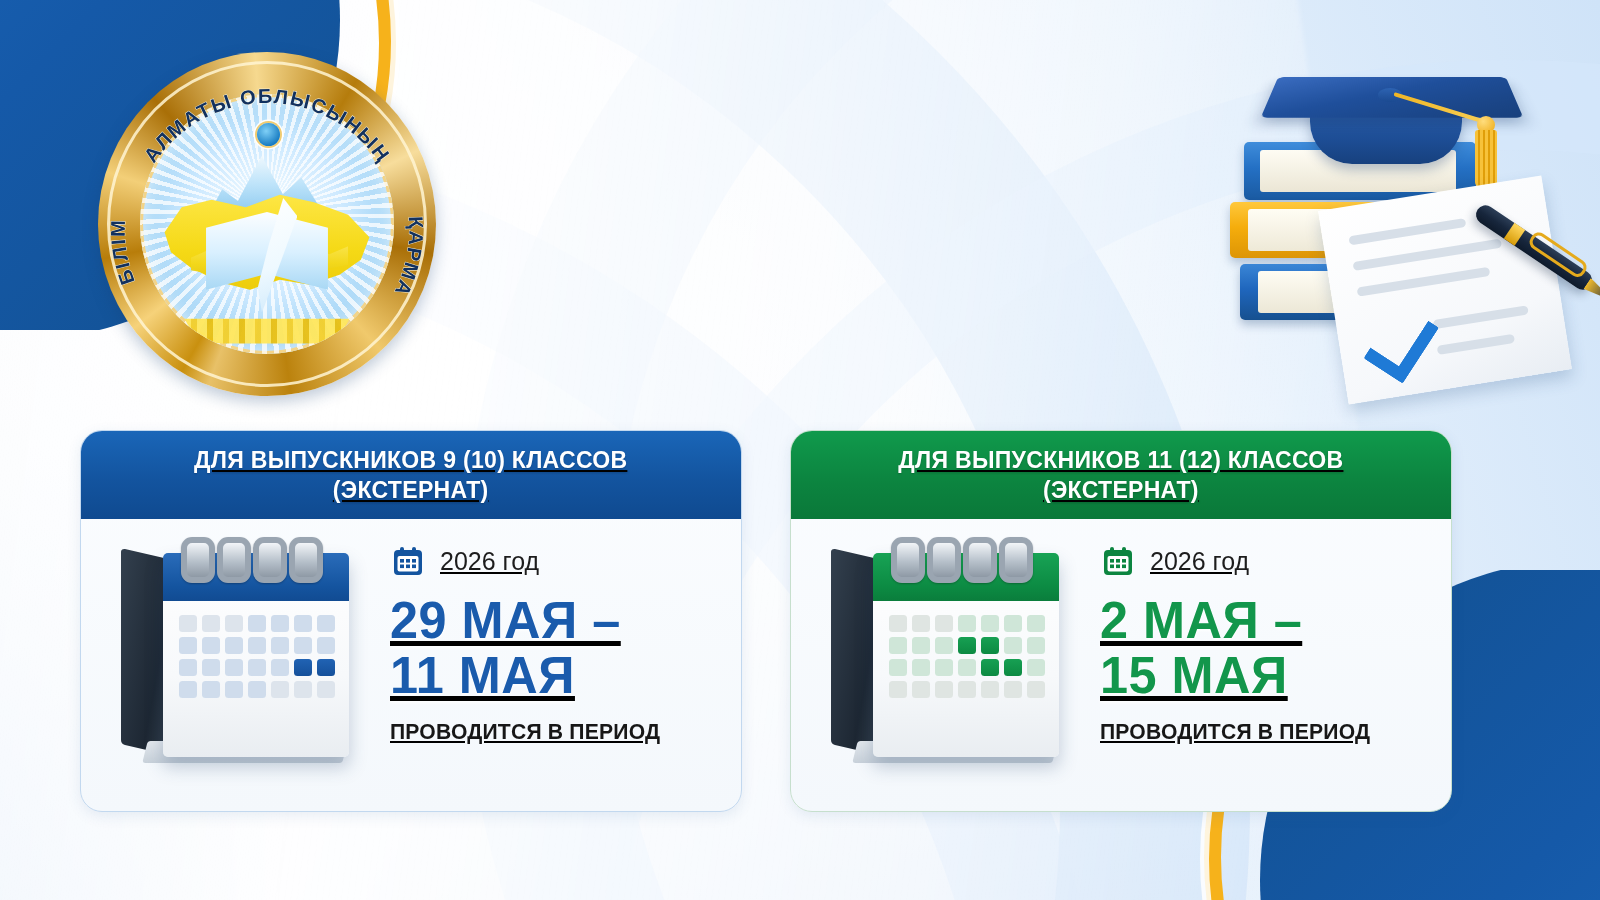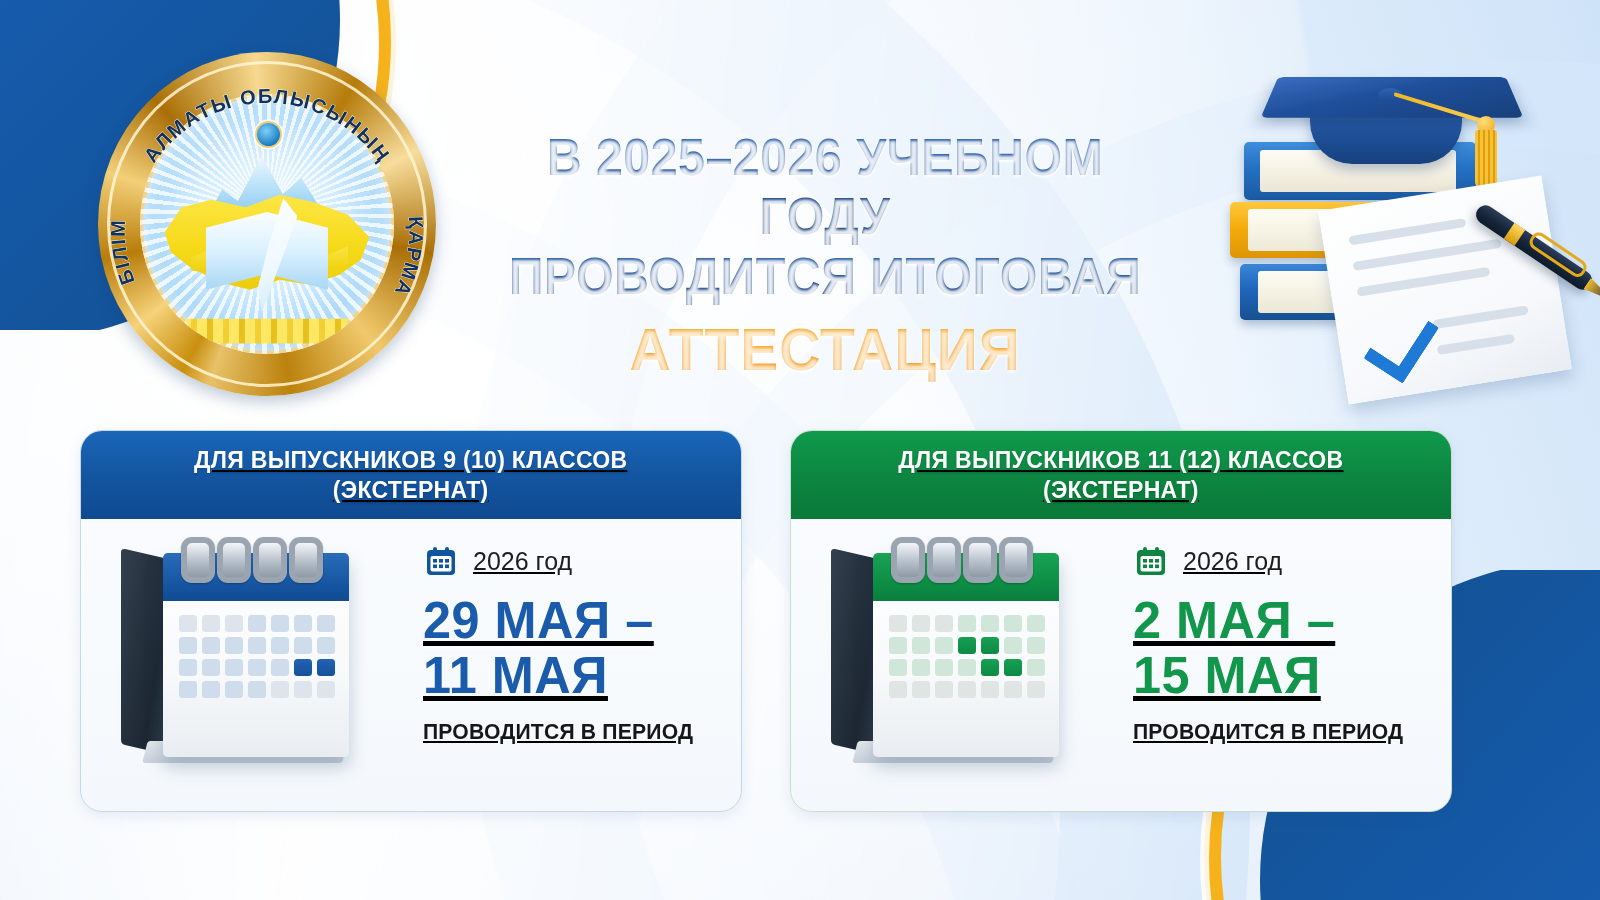--- a/index.html
+++ b/index.html
@@ -276,21 +276,21 @@
     text-align:center;padding:0 26px;box-sizing:border-box;
   }
   .card.left .card-head{background:linear-gradient(180deg,#1a66b8 0%,#13549f 55%,#0f4a90 100%);}
   .card.right .card-head{background:linear-gradient(180deg,#109a4c 0%,#0c8540 55%,#0a7839 100%);}
   .card-head .t{
     color:#fff;font-weight:bold;font-size:24px;line-height:1.24;letter-spacing:.3px;
     text-shadow:0 1px 2px rgba(0,0,0,.2);transform:scaleX(.96);
   }
   .card-body{display:flex;height:292px;}
   .cal-wrap{width:305px;position:relative;}
-  .info{flex:1;padding:24px 22px 0 4px;box-sizing:border-box;margin-left:33px;}
+  .info{flex:1;padding:24px 22px 0 4px;box-sizing:border-box;}
 
   
   .cal{position:absolute;left:30px;top:16px;width:250px;height:232px;}
   .cal .back{
     position:absolute;left:10px;top:20px;width:60px;height:196px;
     background:linear-gradient(100deg,#33404e 0%,#1d2733 60%,#39444f 100%);
     transform:skewY(13deg);border-radius:4px;
   }
   .cal .front{
     position:absolute;left:52px;top:18px;width:186px;height:204px;
@@ -398,25 +398,20 @@
         </text>
         <text>
           <textPath href="#arcRight" startOffset="50%" text-anchor="middle">
             <tspan>БАСҚАРМАСЫ</tspan>
           </textPath>
         </text>
       </svg>
     </div>
   </div>
 
-  <div class="headline">
-    <div class="l1">В 2025–2026 УЧЕБНОМ ГОДУ</div>
-    <div class="l2">ПРОВОДИТСЯ ИТОГОВАЯ</div>
-    <div class="l3">АТТЕСТАЦИЯ</div>
-  </div>
 
   <div class="gradart">
     <div class="bk bk1">
         <div class="pg"></div>
       </div>
     <div class="bk bk2">
         <div class="pg"></div>
       </div>
     <div class="bk bk3">
         <div class="pg"></div>

